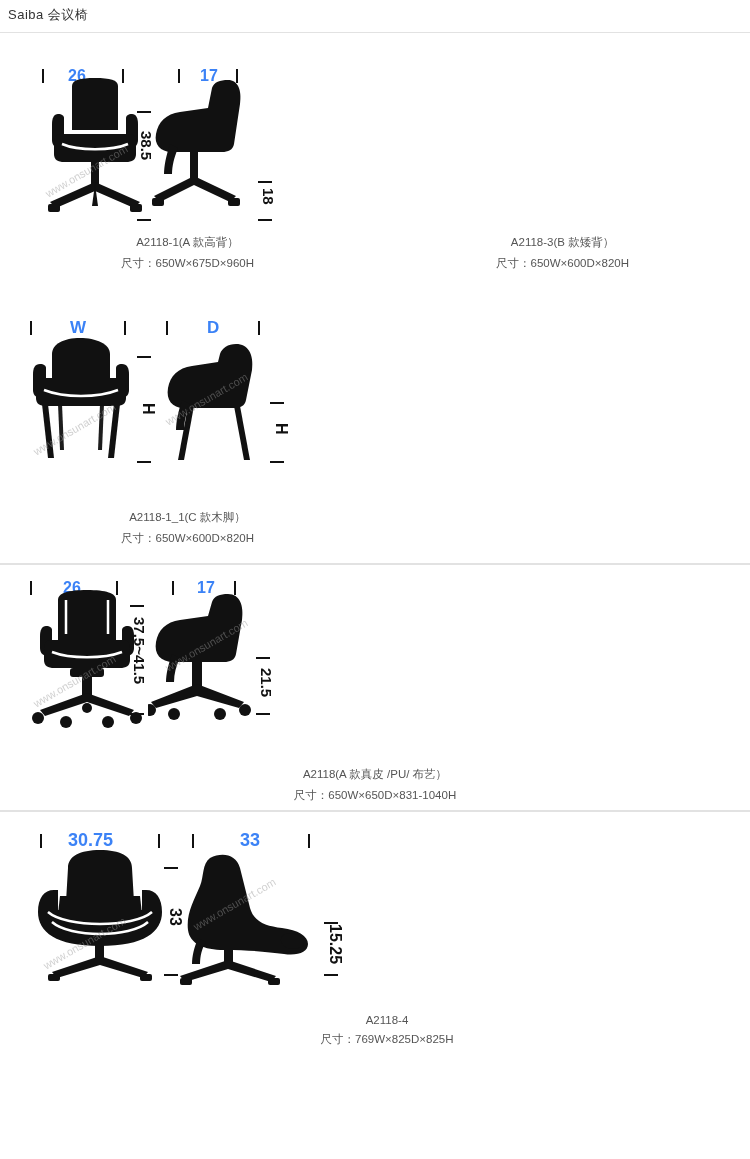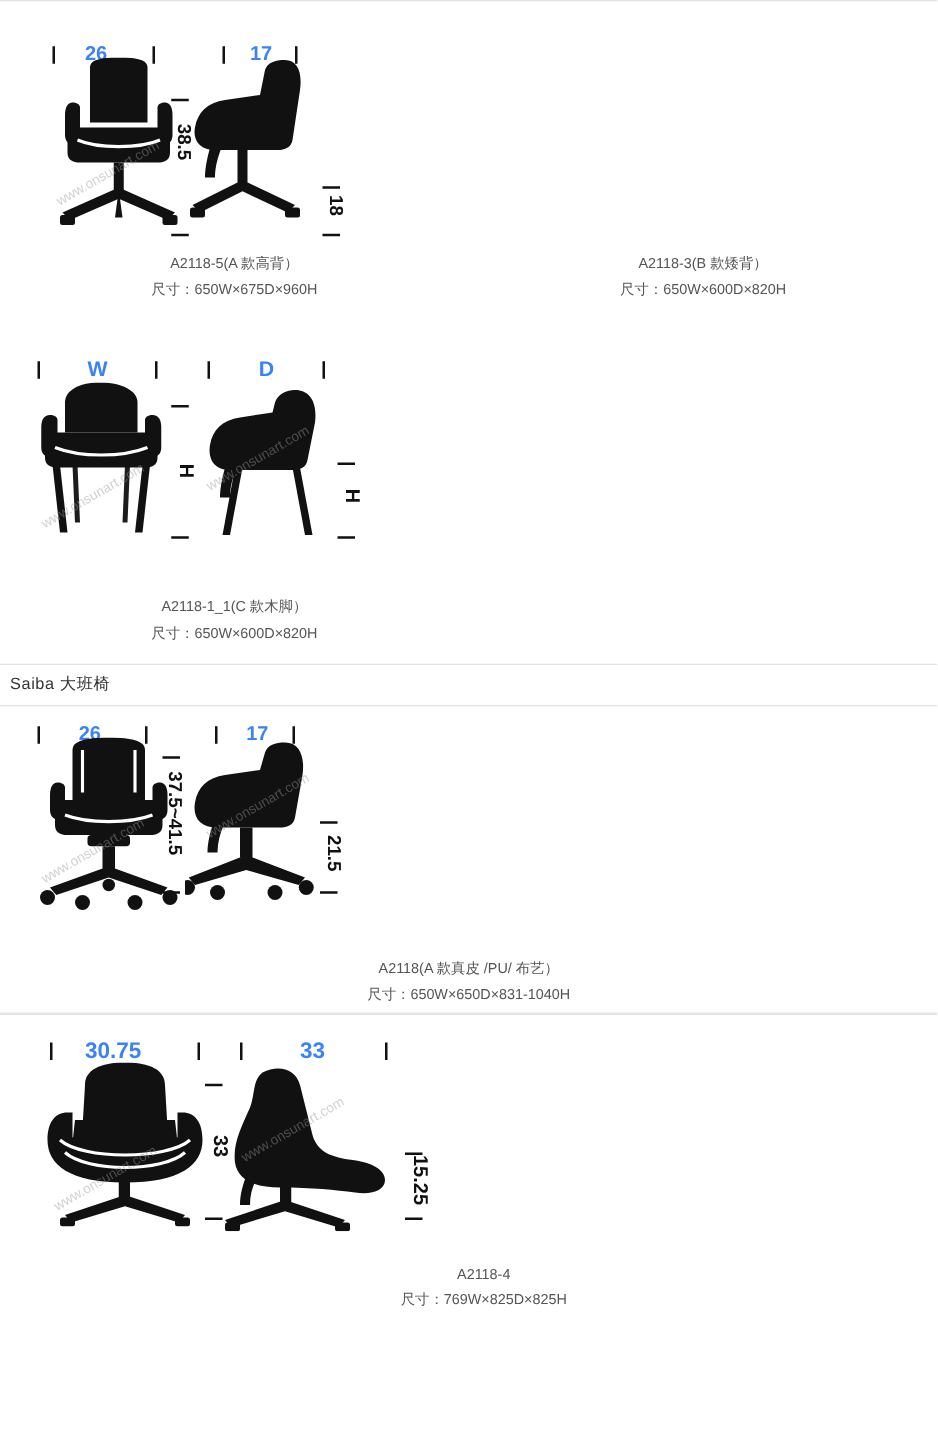--- a/index.html
+++ b/index.html
@@ -86,20 +86,21 @@
   .tick-h { height: 2px; width: 14px; }
   svg { display: block; }
   .shape { fill: #111; }
   .stroke-w { stroke: #fff; stroke-width: 2.5; fill: none; }
 </style>
 </head>
 <body>
 
 <div class="page">
 
+  <div class="section-header">Saiba 会议椅</div>
   <div class="divider"></div>
 
   <div class="row" style="height:265px;">
 
     <div class="cell">
       <div class="figure" style="height:200px;">
 
         <div class="tick tick-v" style="left:42px; top:36px;"></div>
         <div class="tick tick-v" style="left:122px; top:36px;"></div>
         <div class="measure-label" style="left:68px; top:34px; font-size:16px;">26</div>
@@ -133,21 +134,21 @@
           <path class="shape" d="M78,2 C88,2 92,12 90,26 L84,66 C83,72 78,74 72,74 L22,74 C10,74 4,66 6,56 C8,44 16,36 30,34 L58,30 L62,10 C64,4 70,2 78,2 Z"></path>
           <path class="shape" d="M20,66 C16,78 14,88 14,96 L22,96 C22,88 24,80 28,70 Z"></path>
           <rect class="shape" x="40" y="74" width="8" height="26"></rect>
           <path class="shape" d="M44,98 L86,118 L80,124 L44,107 L10,124 L4,118 Z"></path>
           <rect class="shape" x="2" y="120" width="12" height="8" rx="2"></rect>
           <rect class="shape" x="78" y="120" width="12" height="8" rx="2"></rect>
         </svg>
 
         <div class="wm" style="left:40px; top:132px;">www.onsunart.com</div>
       </div>
-      <div class="caption">A2118-5(A 款高背）</div>
+      <div class="caption">A2118-1(A 款高背）</div>
       <div class="dims">尺寸：650W×675D×960H</div>
     </div>
 
     <div class="cell">
       <div class="figure" style="height:200px;">
         
         
         
 
         
@@ -216,21 +217,20 @@
         <div class="wm" style="left:160px; top:95px;">www.onsunart.com</div>
       </div>
       <div class="caption">A2118-1_1(C 款木脚）</div>
       <div class="dims">尺寸：650W×600D×820H</div>
     </div>
     <div class="cell"></div>
   </div>
 
   <div class="divider"></div>
 
-  <div class="section-header">Saiba 大班椅</div>
   <div class="divider"></div>
 
   <div class="row" style="height:245px;">
 
     <div class="cell">
       <div class="figure" style="height:200px;">
         <div class="tick tick-v" style="left:30px; top:16px;"></div>
         <div class="tick tick-v" style="left:116px; top:16px;"></div>
         <div class="measure-label" style="left:63px; top:14px; font-size:16px;">26</div>
 

